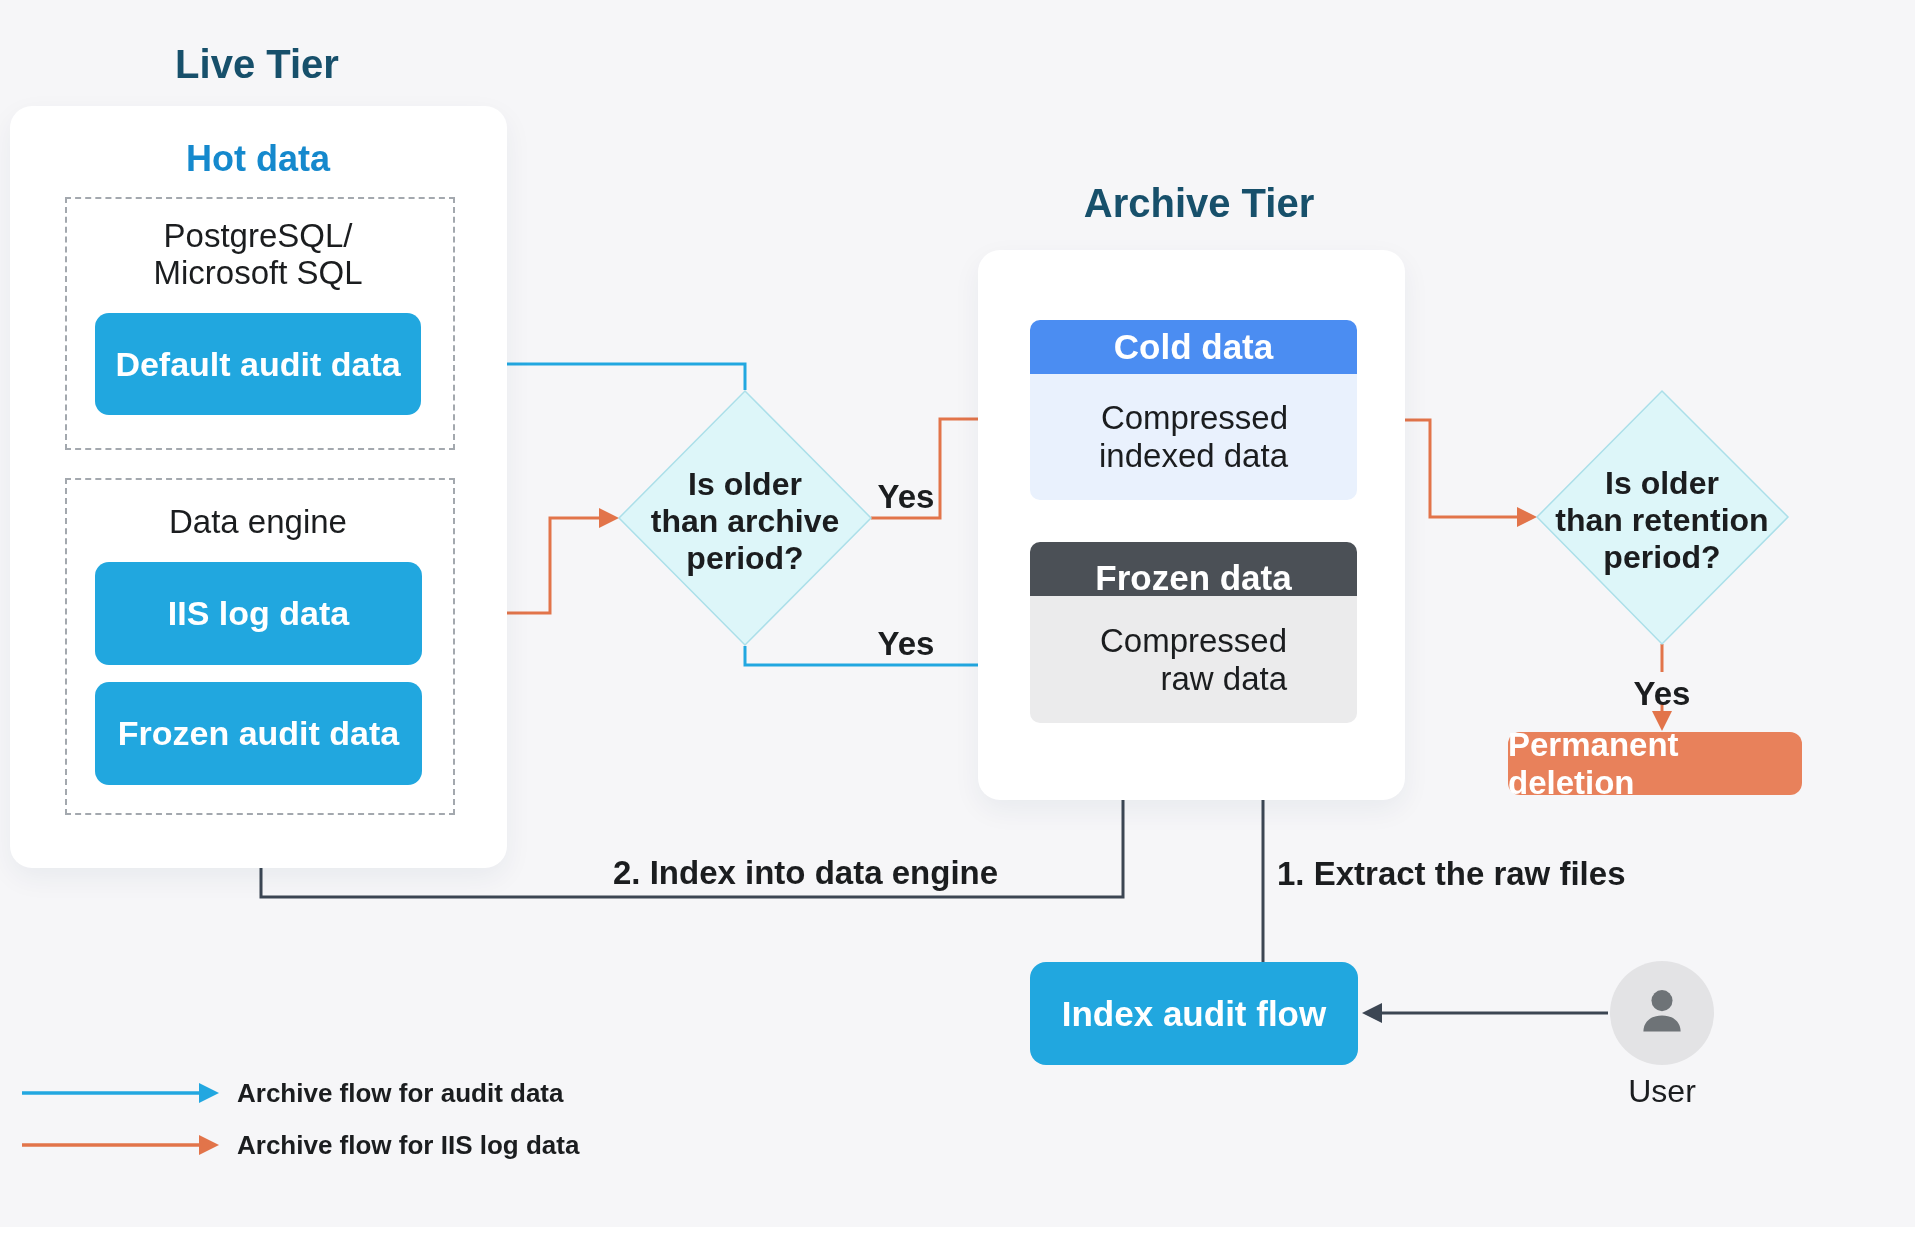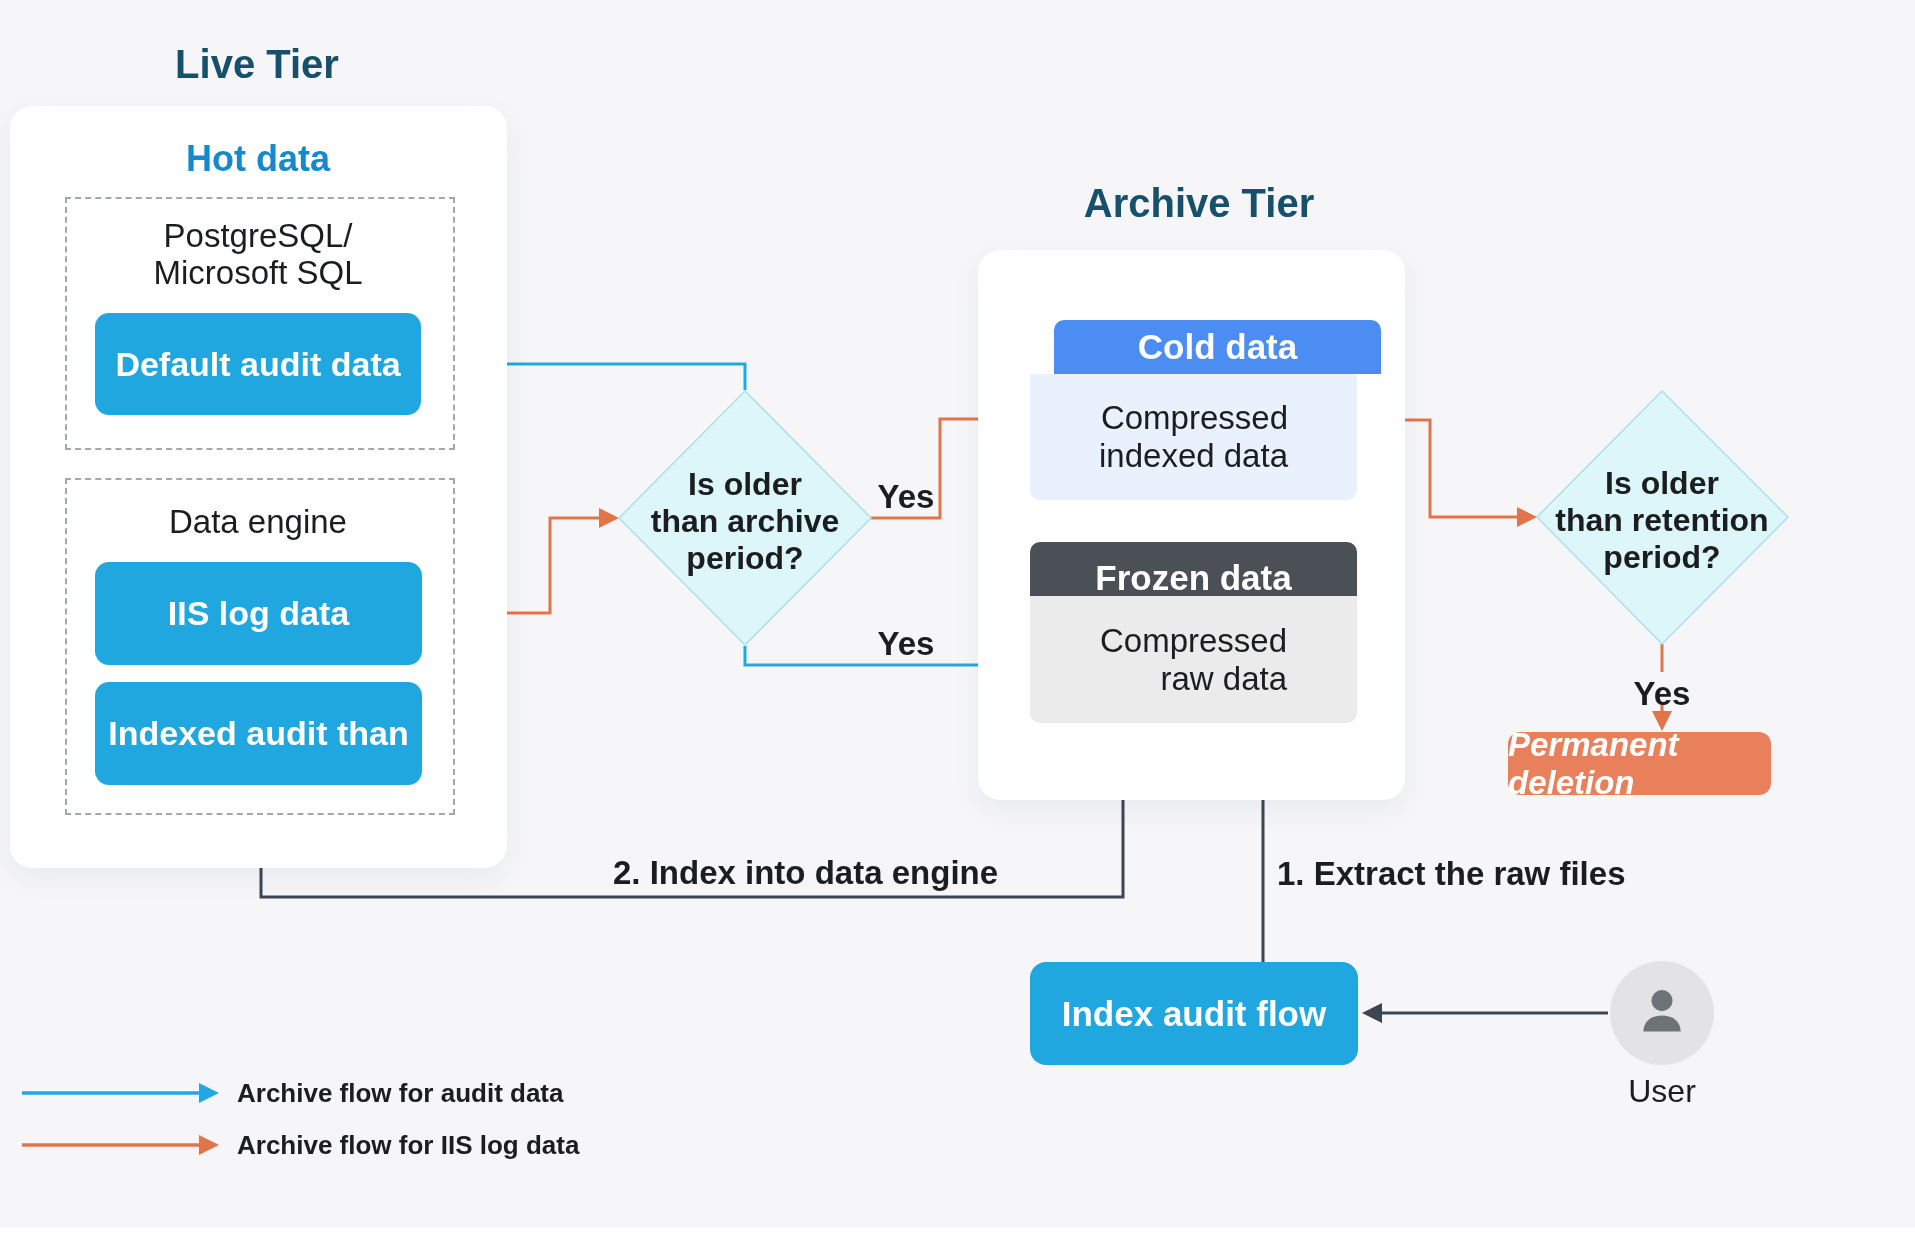--- a/index.html
+++ b/index.html
@@ -66,26 +66,26 @@
   <div class="hot-label" style="left:108px;top:140px;width:300px;">Hot data</div>
 
   <div class="dashed-box" style="left:65px;top:197px;width:386px;height:249px;"></div>
   <div class="group-label" style="left:65px;top:217px;width:386px;">PostgreSQL/
 Microsoft SQL</div>
   <div class="btn-blue" style="left:95px;top:313px;width:326px;height:102px;">Default audit data</div>
 
   <div class="dashed-box" style="left:65px;top:478px;width:386px;height:333px;"></div>
   <div class="group-label" style="left:65px;top:503px;width:386px;">Data engine</div>
   <div class="btn-blue" style="left:95px;top:562px;width:327px;height:103px;">IIS log data</div>
-  <div class="btn-blue" style="left:95px;top:682px;width:327px;height:103px;">Indexed audit than</div>
+  <div class="btn-blue" style="left:95px;top:682px;width:327px;height:103px;">Frozen audit data</div>
 
   <div class="title" style="left:1049px;top:181px;width:300px;">Archive Tier</div>
   <div class="card" style="left:978px;top:250px;width:427px;height:550px;"></div>
 
-  <div class="tier-header" style="left:1030px;top:320px;width:327px;height:54px;background:#4b8df2;margin-left:24px;">Cold data</div>
+  <div class="tier-header" style="left:1030px;top:320px;width:327px;height:54px;background:#4b8df2;">Cold data</div>
   <div class="tier-body" style="left:1030px;top:374px;width:327px;height:126px;background:#e9f1fd;">Compressed
 indexed data</div>
 
   <div class="tier-header" style="left:1030px;top:542px;width:327px;height:72px;background:#4b5056;">Frozen data</div>
   <div class="tier-body" style="left:1030px;top:596px;width:327px;height:127px;background:#ebebec;">Compressed
 raw data</div>
 
   <div class="diamond-text" style="left:620px;top:466px;">Is older
 than archive
 period?</div>
@@ -93,21 +93,21 @@
 than retention
 period?</div>
 
   <div class="yes-label" style="left:856px;top:480px;">Yes</div>
   <div class="yes-label" style="left:856px;top:627px;">Yes</div>
   <div class="yes-label" style="left:1612px;top:677px;">Yes</div>
 
   <div class="flow-label" style="left:613px;top:854px;">2. Index into data engine</div>
   <div class="flow-label" style="left:1277px;top:855px;">1. Extract the raw files</div>
 
-  <div class="btn-orange" style="left:1508px;top:732px;width:263px;height:63px;font-style:italic;">Permanent deletion</div>
+  <div class="btn-orange" style="left:1508px;top:732px;width:294px;height:63px;">Permanent deletion</div>
   <div class="btn-blue" style="left:1030px;top:962px;width:328px;height:103px;border-radius:16px;font-size:35px;">Index audit flow</div>
 
   <div class="user-circle" style="left:1610px;top:961px;">
     <svg width="62" height="62" viewBox="0 0 100 100">
       <circle cx="50" cy="30" r="17" fill="#6e7377"></circle>
       <path d="M50 54 C31 54 20 65 20 80 L80 80 C80 65 69 54 50 54 Z" fill="#6e7377"></path>
     </svg>
   </div>
   <div class="user-label" style="left:1592px;top:1072px;">User</div>
 

